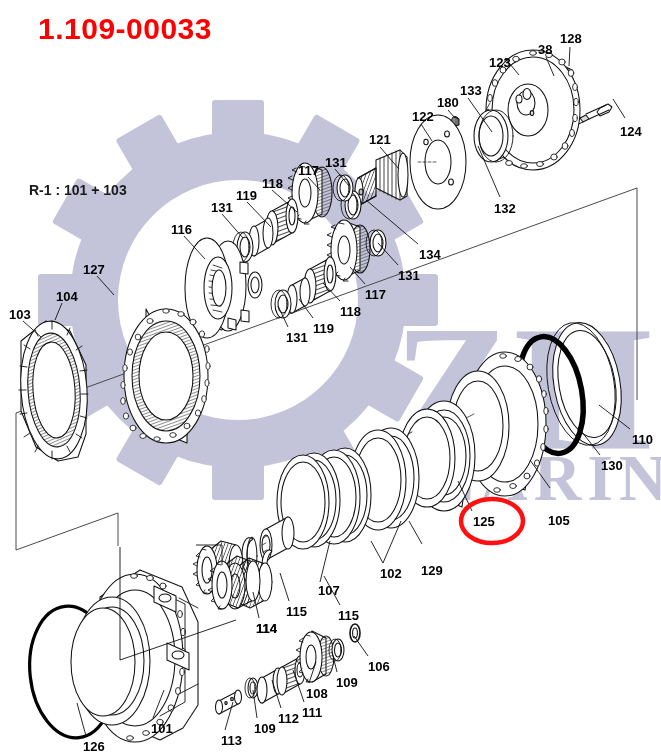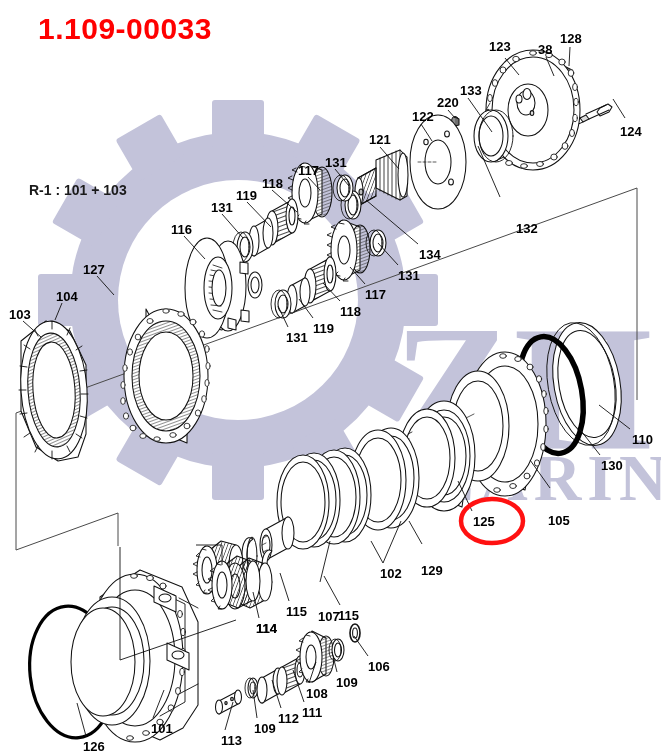--- a/index.html
+++ b/index.html
@@ -642,28 +642,28 @@
       <path d="M120,547 L120,660 L236,620"></path>
     </g>
 
     <ellipse cx="492" cy="521" rx="31" ry="22" fill="none" stroke="#ff1111" stroke-width="4.5"></ellipse>
   </svg>
 
   <div class="title" style="color: rgb(255, 0, 0);">1.109-00033</div>
   <div class="note">R-1 : 101 + 103</div>
 
   <div id="labels">
-      <div class="lbl" style="left: 489px; top: 40px; text-align: center;">123</div>
+      <div class="lbl" style="left: 489px; top: 56px; text-align: center;">123</div>
       <div class="lbl" style="left: 538px; top: 43px;">38</div>
       <div class="lbl" style="left: 560px; top: 32px;">128</div>
       <div class="lbl" style="left: 620px; top: 125px;">124</div>
       <div class="lbl" style="left: 460px; top: 84px;">133</div>
-      <div class="lbl" style="left: 437px; top: 96px;">220</div>
+      <div class="lbl" style="left: 437px; top: 96px;">180</div>
       <div class="lbl" style="left: 412px; top: 110px;">122</div>
-      <div class="lbl" style="left: 516px; top: 202px; margin-top: 20px;">132</div>
+      <div class="lbl" style="left: 494px; top: 202px;">132</div>
       <div class="lbl" style="left: 369px; top: 133px;">121</div>
       <div class="lbl" style="left: 325px; top: 156px;">131</div>
       <div class="lbl" style="left: 298px; top: 164px;">117</div>
       <div class="lbl" style="left: 262px; top: 177px;">118</div>
       <div class="lbl" style="left: 236px; top: 189px;">119</div>
       <div class="lbl" style="left: 211px; top: 201px;">131</div>
       <div class="lbl" style="left: 171px; top: 223px;">116</div>
       <div class="lbl" style="left: 419px; top: 248px;">134</div>
       <div class="lbl" style="left: 398px; top: 269px;">131</div>
       <div class="lbl" style="left: 365px; top: 288px;">117</div>
@@ -672,21 +672,21 @@
       <div class="lbl" style="left: 286px; top: 331px;">131</div>
       <div class="lbl" style="left: 83px; top: 263px;">127</div>
       <div class="lbl" style="left: 56px; top: 290px;">104</div>
       <div class="lbl" style="left: 9px; top: 308px;">103</div>
       <div class="lbl" style="left: 632px; top: 433px;">110</div>
       <div class="lbl" style="left: 601px; top: 459px;">130</div>
       <div class="lbl" style="left: 548px; top: 496px; margin-top: 18px;">105</div>
       <div class="lbl" style="left: 473px; top: 515px;">125</div>
       <div class="lbl" style="left: 421px; top: 564px;">129</div>
       <div class="lbl" style="left: 380px; top: 567px;">102</div>
-      <div class="lbl" style="left: 318px; top: 610px;">107</div>
+      <div class="lbl" style="left: 318px; top: 584px;">107</div>
       <div class="lbl" style="left: 286px; top: 605px;">115</div>
       <div class="lbl" style="left: 256px; top: 622px;">114</div>
       <div class="lbl" style="left: 151px; top: 722px;">101</div>
       <div class="lbl" style="left: 83px; top: 740px;">126</div>
       <div class="lbl" style="left: 368px; top: 660px;">106</div>
       <div class="lbl" style="left: 336px; top: 676px;">109</div>
       <div class="lbl" style="left: 306px; top: 687px;">108</div>
       <div class="lbl" style="left: 302px; top: 706px;">111</div>
       <div class="lbl" style="left: 278px; top: 712px;">112</div>
       <div class="lbl" style="left: 254px; top: 722px;">109</div>

